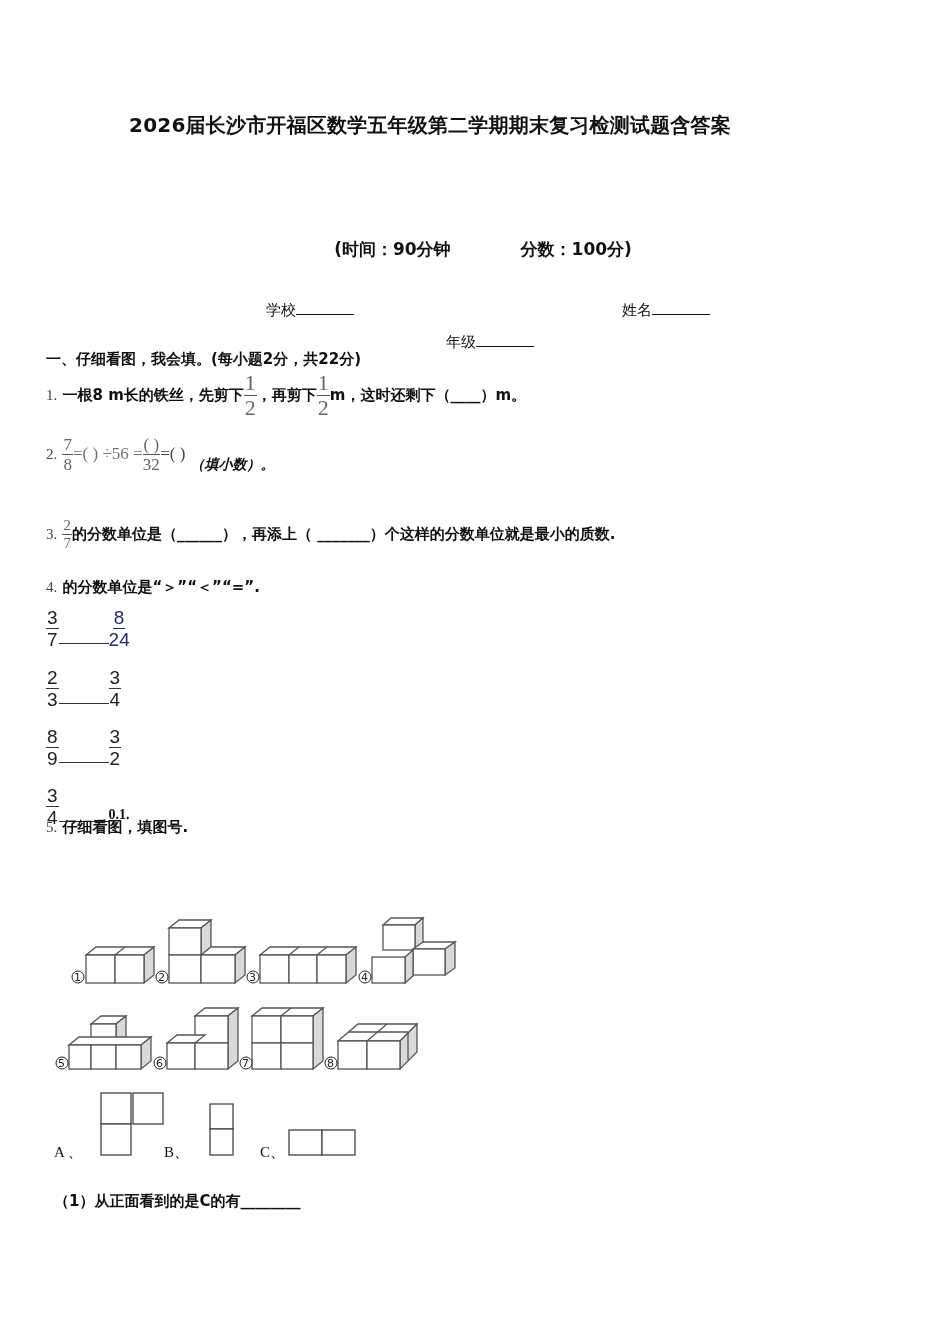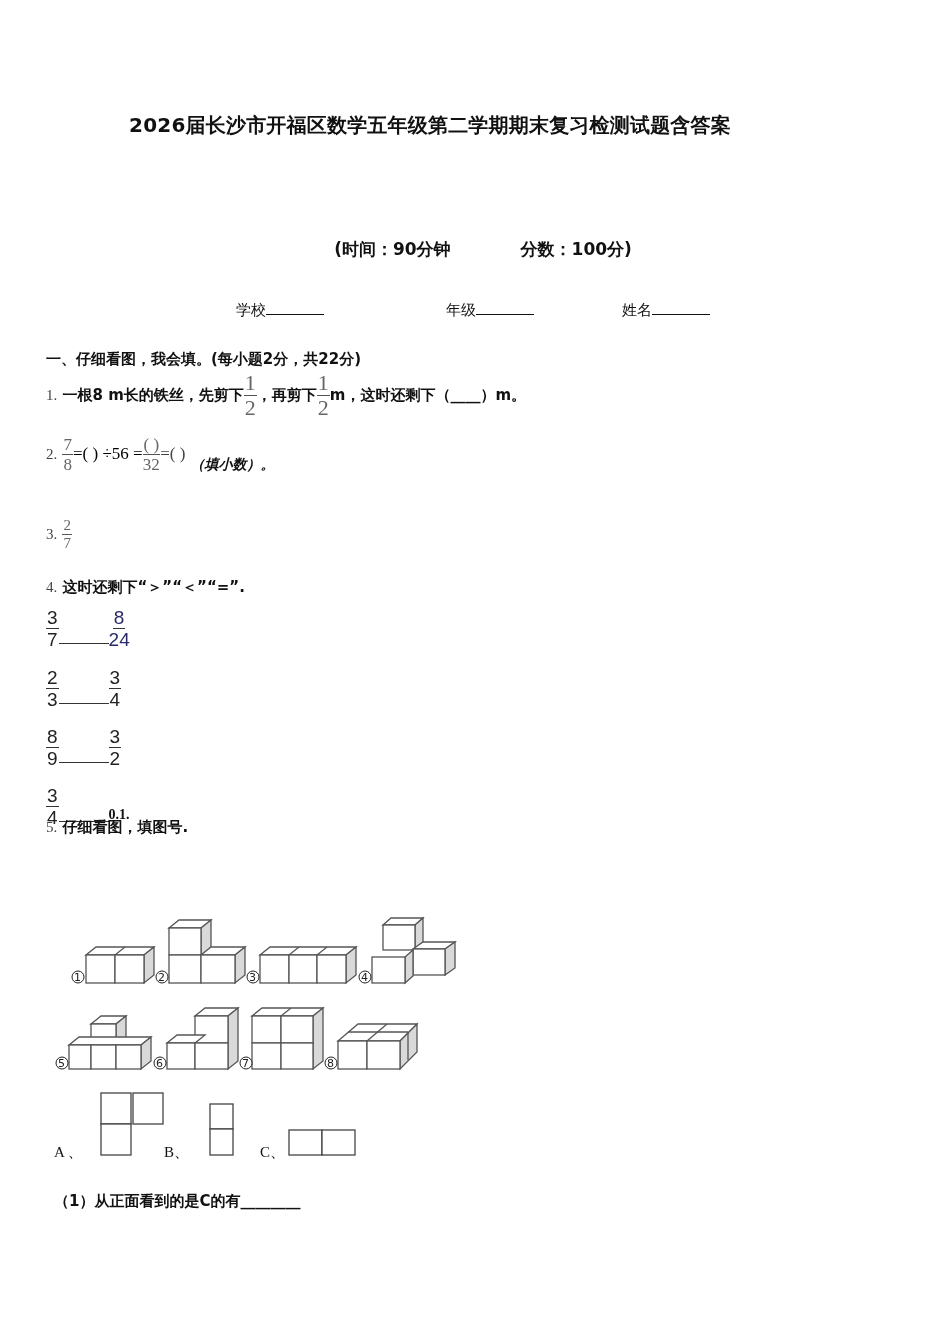--- a/index.html
+++ b/index.html
@@ -29,24 +29,24 @@
 </style>
 </head>
 <body>
 
 <div class="abs title">2026届长沙市开福区数学五年级第二学期期末复习检测试题含答案</div>
 
 <div class="abs subtitle">
   <span>(时间：90分钟</span><span class="gap"></span><span>分数：100分)</span>
 </div>
 
-<div class="abs field" style="left:236px;">
+<div class="abs field" style="left:266px;">
   <span>学校</span><span class="blank" style="width:58px;"></span>
 </div>
-<div class="abs field" style="left:446px;">
+<div class="abs field" style="left:446px;margin-top:32px;">
   <span>年级</span><span class="blank" style="width:58px;"></span>
 </div>
 <div class="abs field" style="left:605px;margin-left:17px;">
   <span>姓名</span><span class="blank" style="width:58px;"></span>
 </div>
 
 <div class="abs q" style="left:46px; top:350px; font-weight:bold; font-size:15px;">一、仔细看图，我会填。(每小题2分，共22分)</div>
 
 <div class="abs q" style="left:46px; top:372px;text-align:center;">
   <span class="qnum plain">1.</span>
@@ -57,38 +57,38 @@
       <span class="n">1</span>
       <span class="d">2</span>
     </span><span>m，这时还剩下（____）m。</span>
 </div>
 
 <div class="abs q" style="left:46px; top:436px;">
   <span class="qnum plain">2.</span>
   <span class="frac med gray">
       <span class="n">7</span>
       <span class="d">8</span>
-    </span><span class="serif plain" style="font-size:17px; color:#000000;text-align:right;">=(    ) ÷56 =</span><span class="frac med gray">
+    </span><span class="serif plain" style="font-size:17px; color:#737373;text-align:right;">=(    ) ÷56 =</span><span class="frac med gray">
       <span class="n">(    )</span>
       <span class="d">32</span>
     </span><span class="serif plain" style="font-size:17px; color:#444;">=(    )</span>
   <span style="font-size:14px; position:relative; top:10px;font-style:italic;">（填小数）。</span>
 </div>
 
 <div class="abs q" style="left:46px; top:518px;">
   <span class="qnum plain">3.</span>
   <span class="frac small">
       <span class="n">2</span>
       <span class="d">7</span>
-    </span>
+    </span><span>的分数单位是（______），再添上（ _______）个这样的分数单位就是最小的质数.</span>
 </div>
 
 <div class="abs q" style="left:46px; top:578px;">
   <span class="qnum plain">4.</span>
-  <span>这时还剩下“＞”“＜”“=”.</span>
+  <span>的分数单位是“＞”“＜”“=”.</span>
 </div>
 
 <div class="abs" style="left:46px; top:608px;">
   <span class="frac cmp">
       <span class="n">3</span>
       <span class="d">7</span>
     </span><span class="line"></span><span class="frac cmp blue">
       <span class="n">8</span>
       <span class="d">24</span>
     </span>

